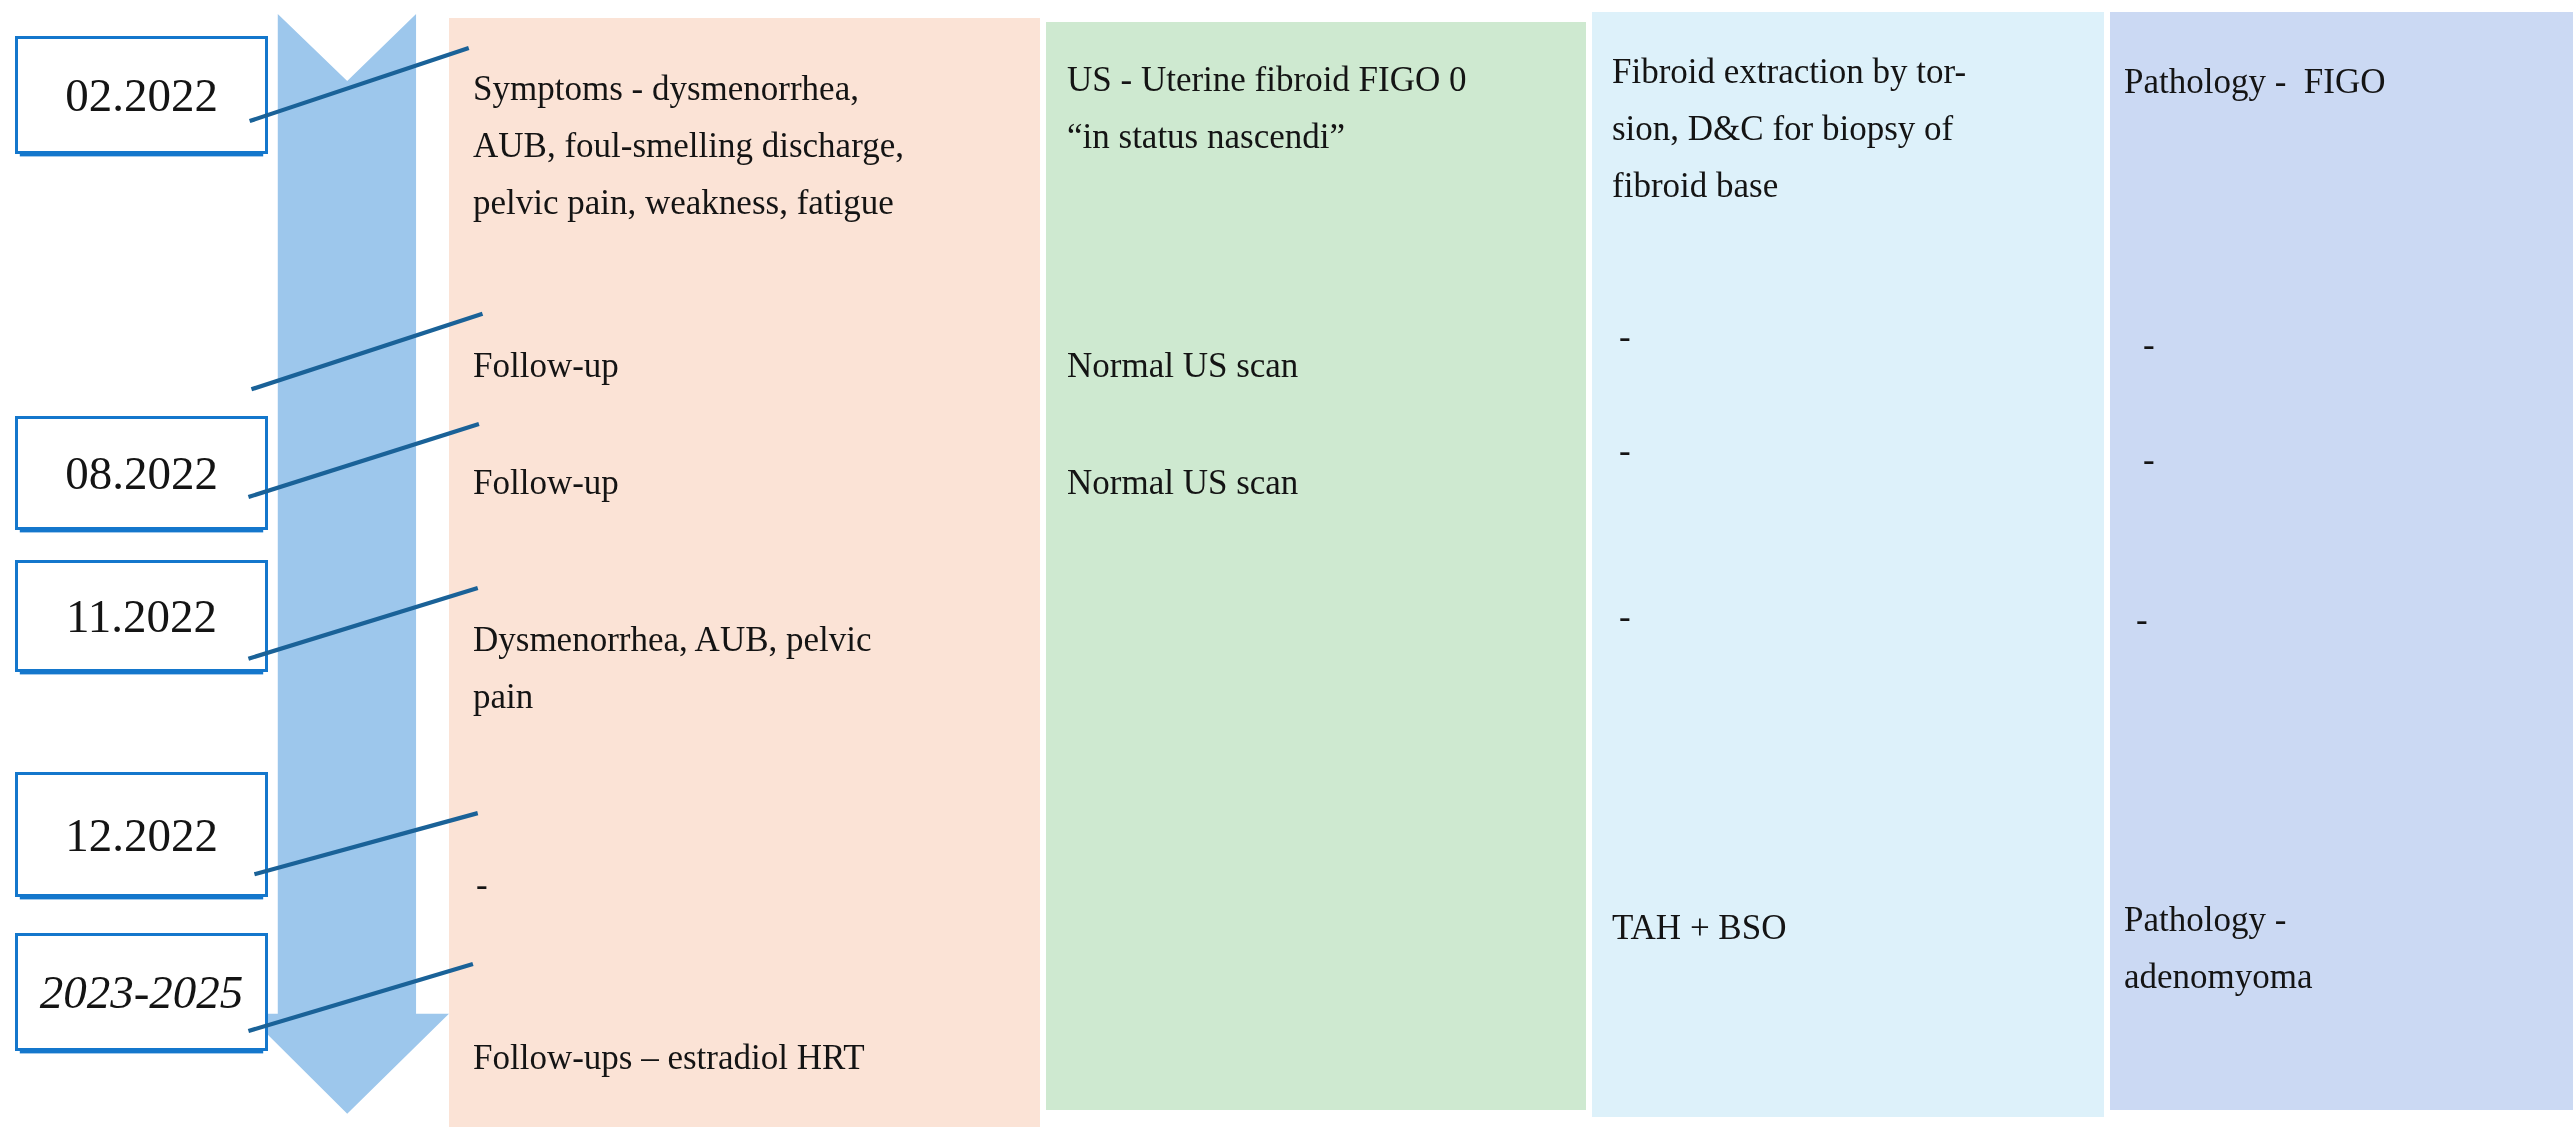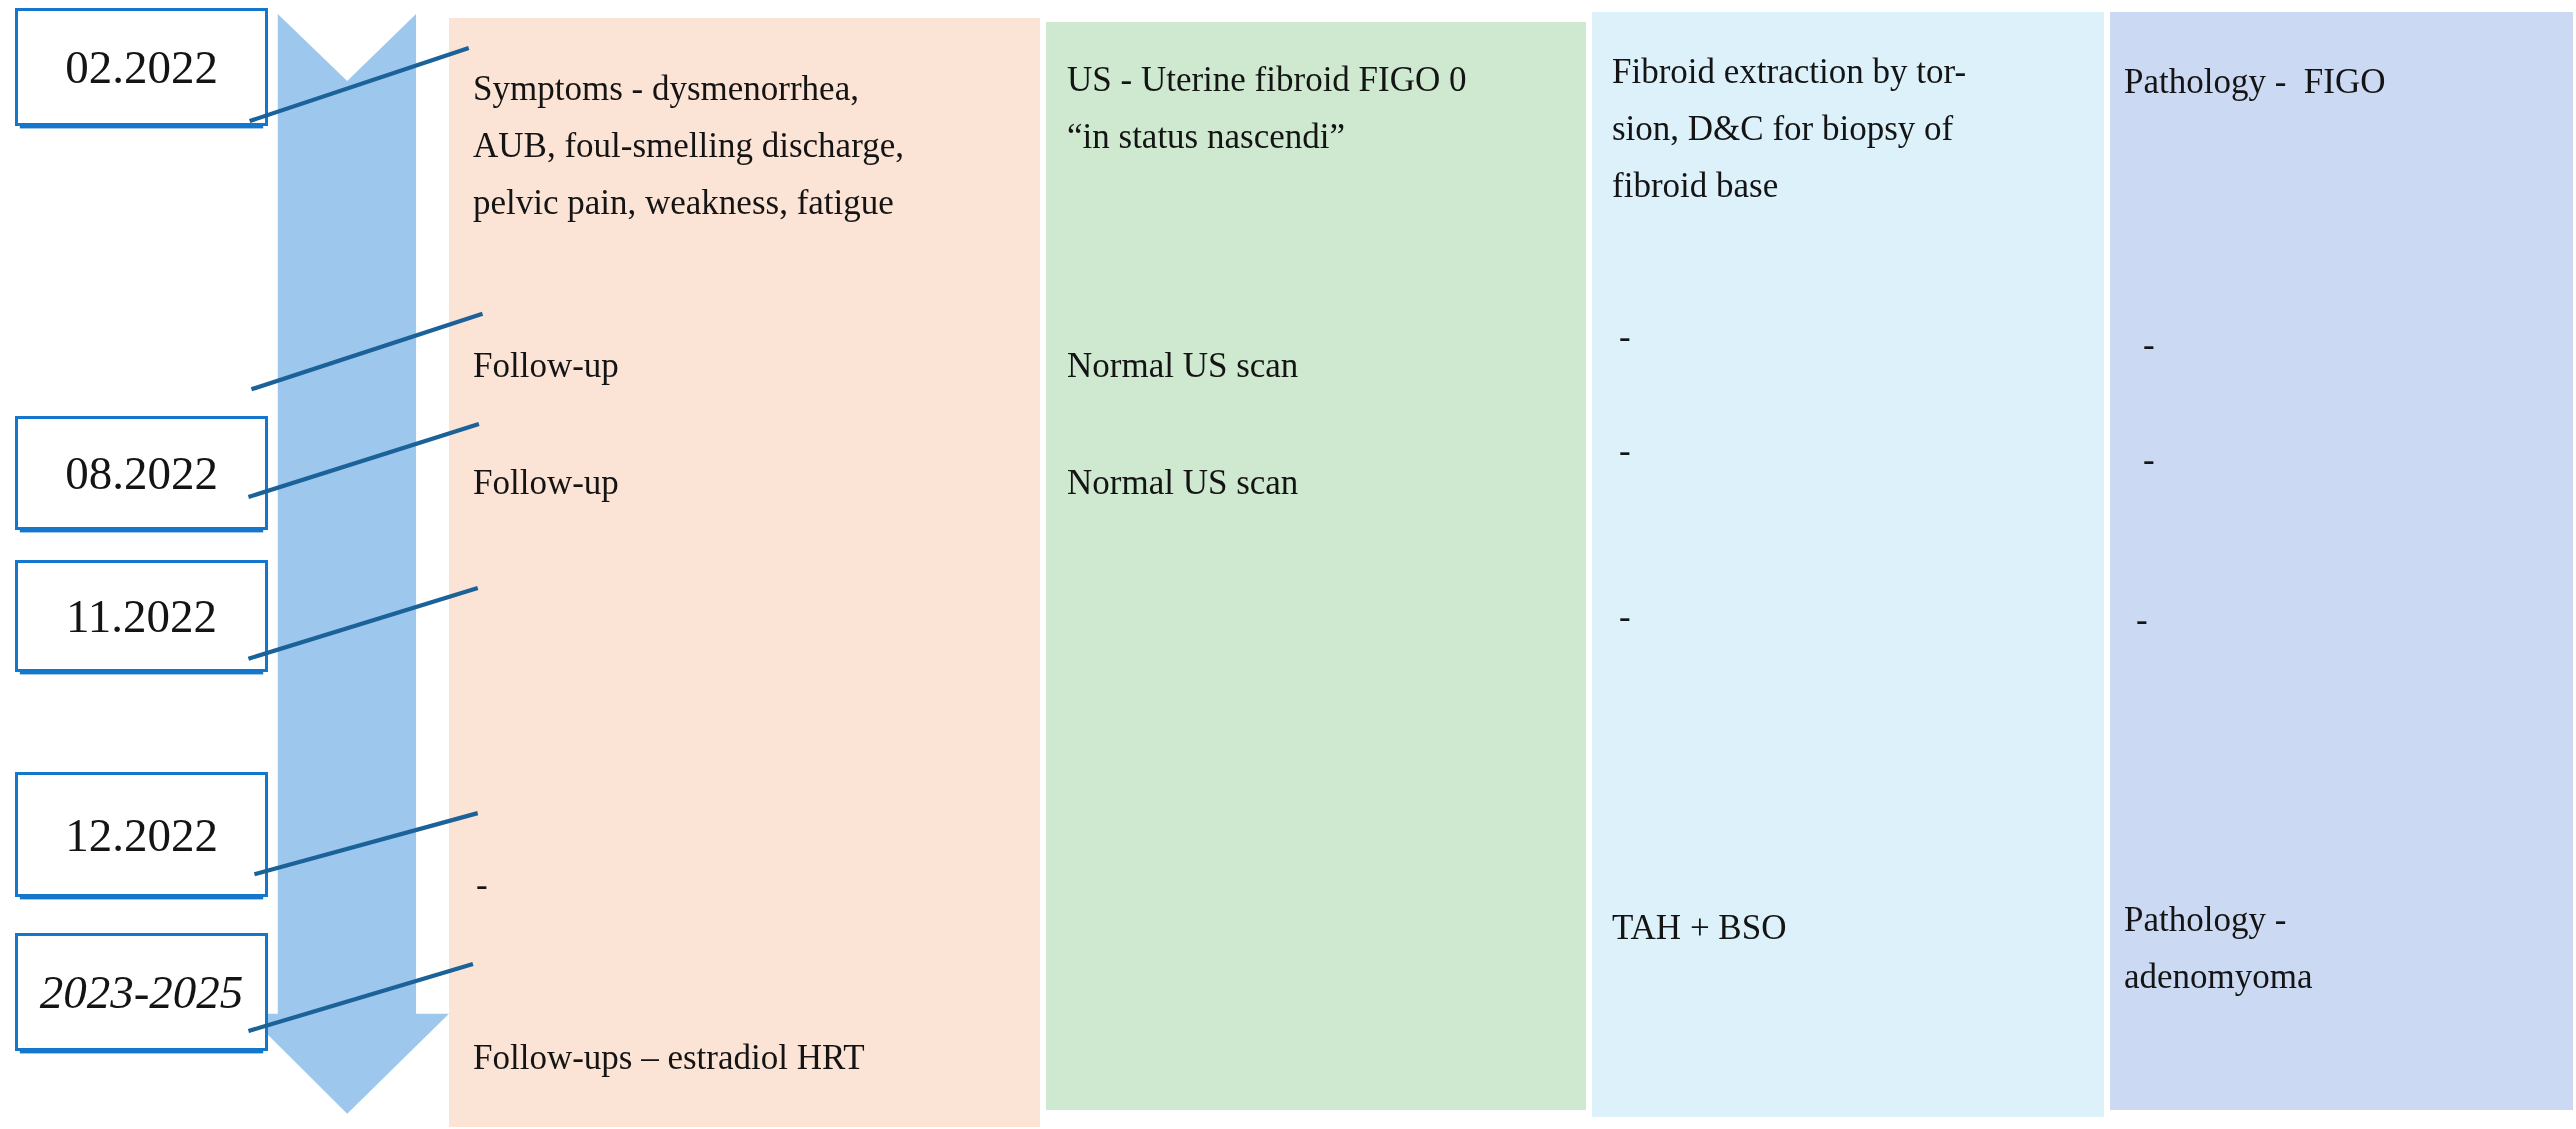--- a/index.html
+++ b/index.html
@@ -36,21 +36,21 @@
     background:#ffffff;
     border:3.6px solid #1477CC;
     box-sizing:border-box;
     display:flex;
     align-items:center;
     justify-content:center;
     font-size:47px;
     z-index:3;
     box-shadow:0 7.2px 0 -4.8px #1477CC; 
   }
-  .db1{top:8px;  height:118px;}
+  .db1{top:36px;  height:118px;}
   .db2{top:292px; height:117px;}
   .db3{top:416px; height:114px;}
   .db4{top:560px; height:112px;}
   .db5{top:772px;height:125px;}
   .db6{top:933px;height:118px;font-style:italic;}
 
   
   .layer{position:absolute;left:0;top:0;z-index:2;}
   .layer-lines{z-index:4;}
 </style>
@@ -91,20 +91,22 @@
     <line x1="415" y1="1100" x2="798" y2="982" stroke-width="7" stroke="#1A6298"></line>
     <line x1="425" y1="1460" x2="798" y2="1358" stroke-width="7" stroke="#1A6298"></line>
     <line x1="415" y1="1722" x2="790" y2="1610" stroke-width="7" stroke="#1A6298"></line>
   </svg>
 
   <div class="cell" style="left:473px; top:60px;">Symptoms - dysmenorrhea,
 AUB, foul-smelling discharge,
 pelvic pain, weakness, fatigue</div>
   <div class="cell" style="left:473px; top:337px;">Follow-up</div>
   <div class="cell" style="left:473px; top:454px;">Follow-up</div>
+  <div class="cell" style="left:473px; top:611px;">Dysmenorrhea, AUB, pelvic
+pain</div>
   <div class="cell" style="left:476px; top:856px;">-</div>
   <div class="cell" style="left:473px; top:1017px;margin-top:12px;">Follow-ups – estradiol HRT</div>
 
   <div class="cell" style="left:1067px; top:51px;">US - Uterine fibroid FIGO 0
 “in status nascendi”</div>
   <div class="cell" style="left:1067px; top:337px;">Normal US scan</div>
   <div class="cell" style="left:1067px; top:454px;">Normal US scan</div>
 
   <div class="cell" style="left:1612px; top:43px;">Fibroid extraction by tor-
 sion, D&amp;C for biopsy of

